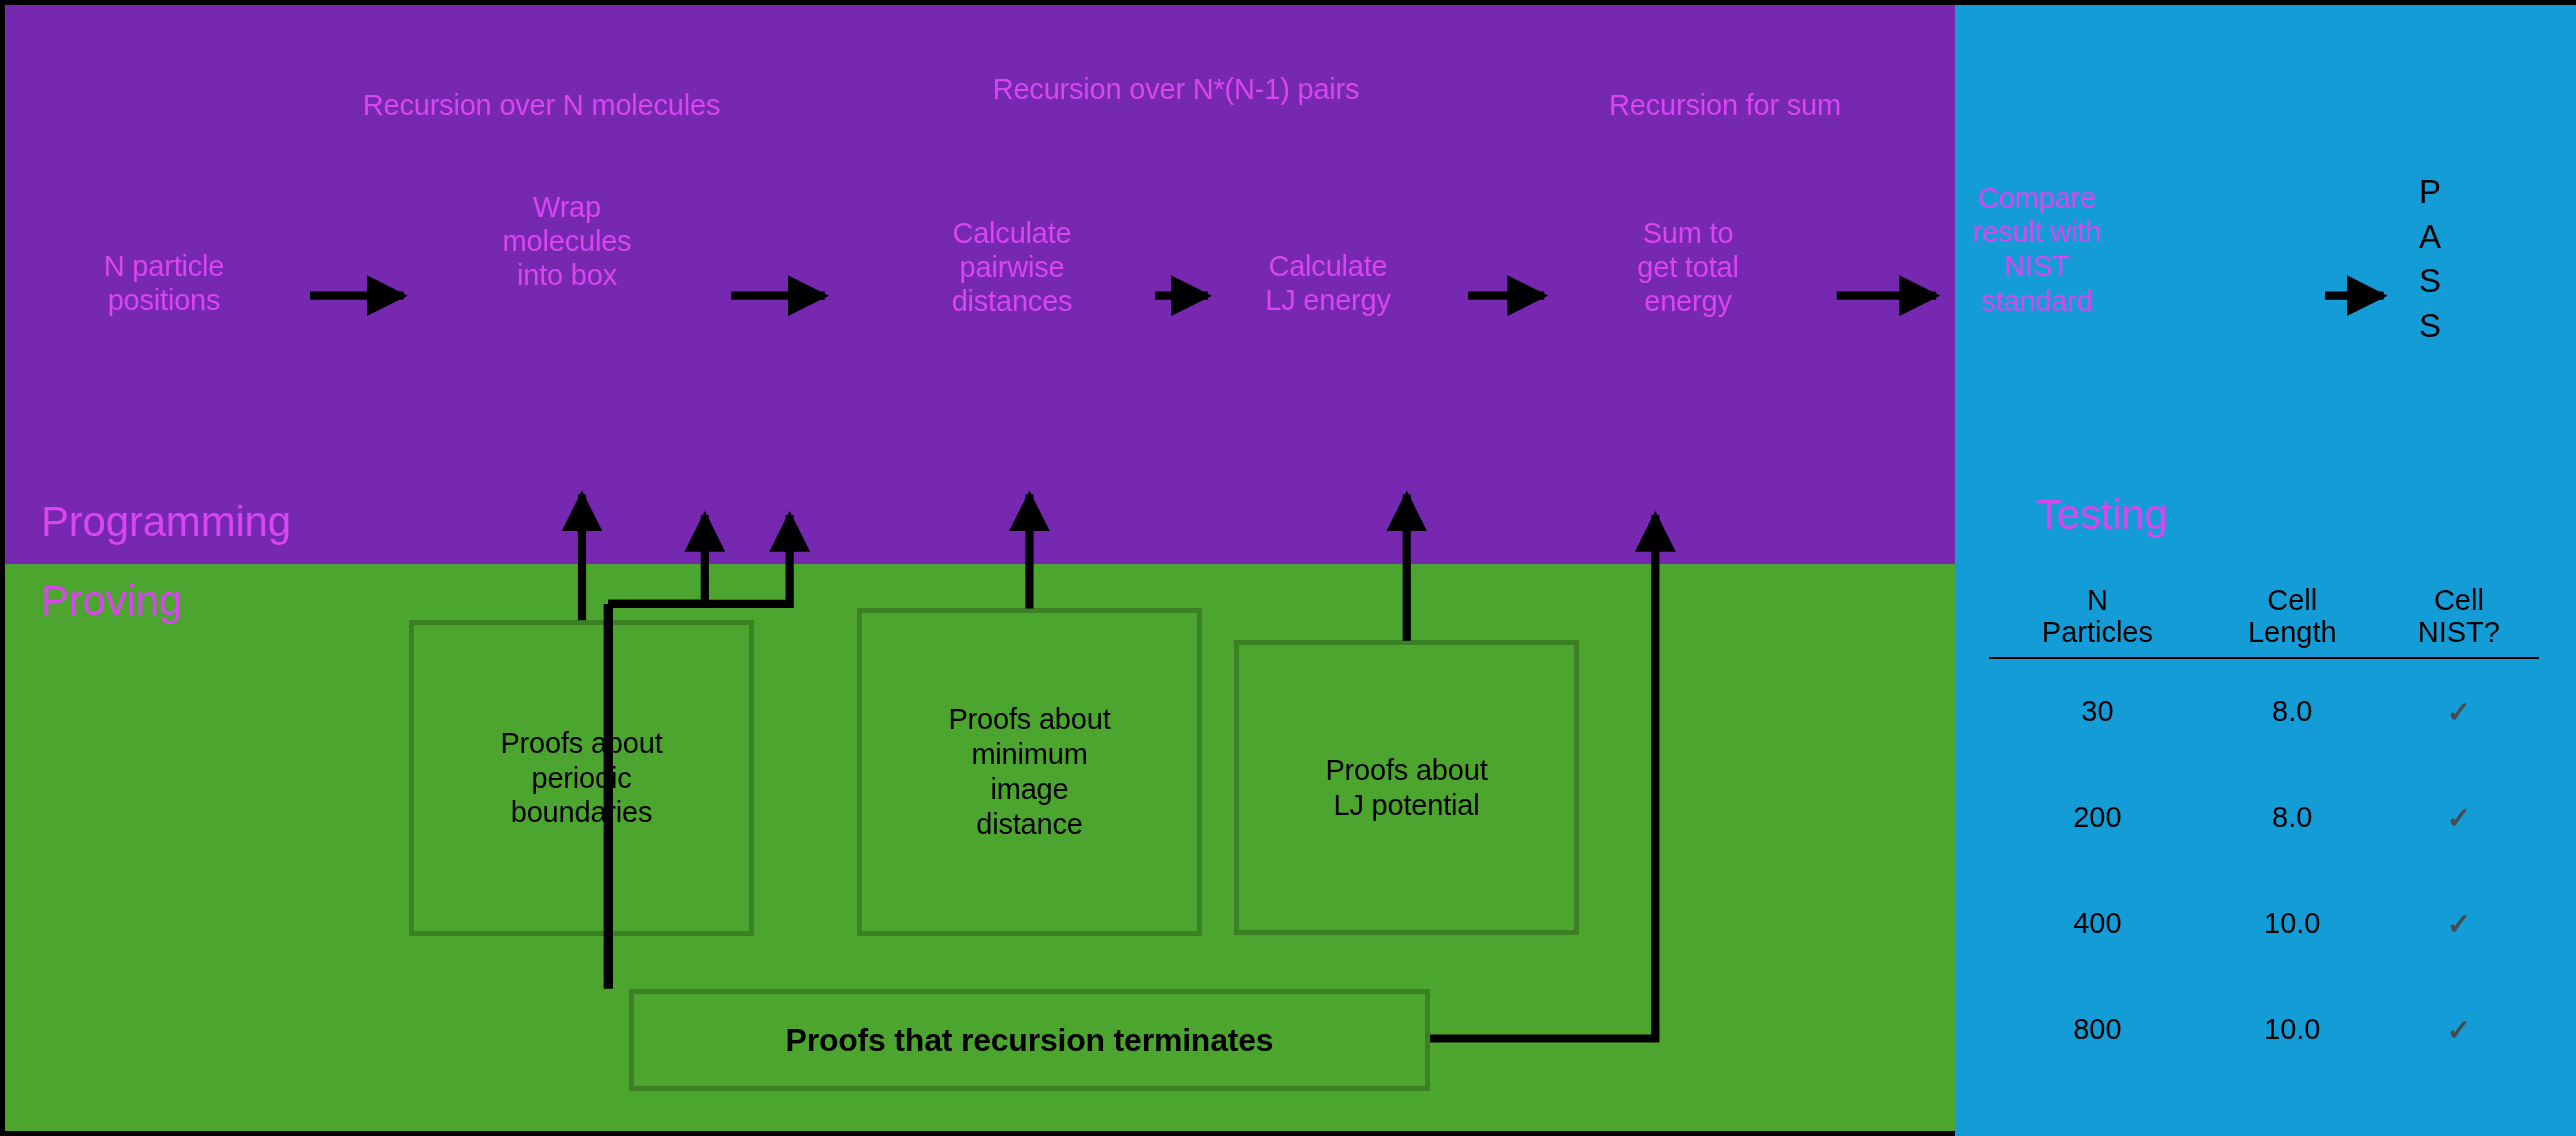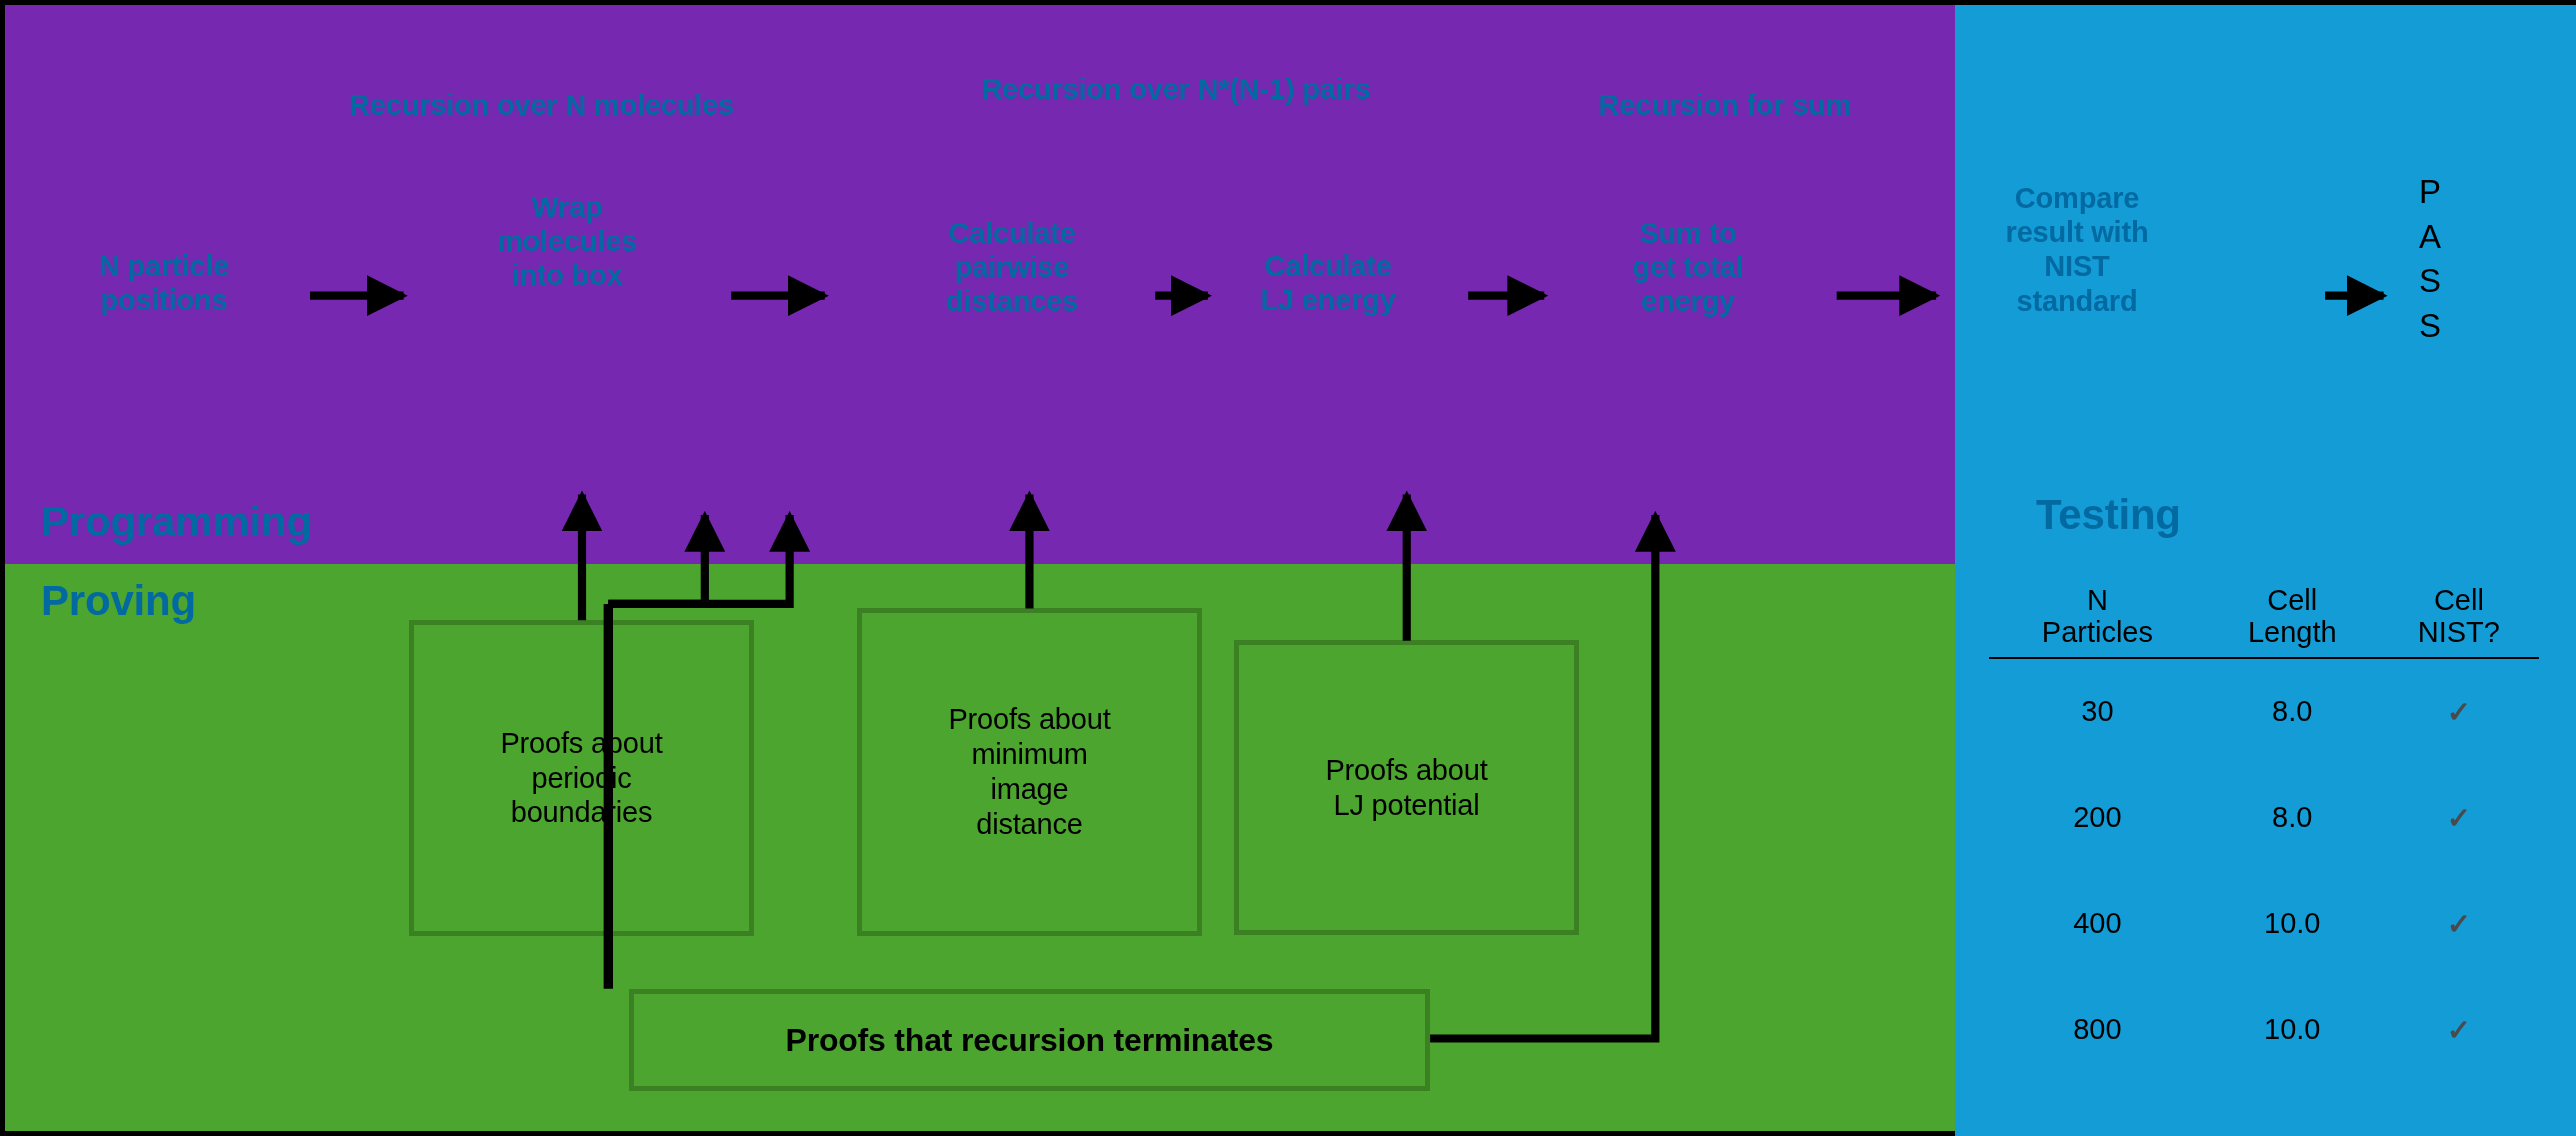--- a/index.html
+++ b/index.html
@@ -14,24 +14,24 @@
 
   
   .panel{position:absolute;}
   #panel-programming{left:4.7px;top:4.7px;width:1951px;height:560px;background:#7728B0;}
   #panel-proving{left:4.7px;top:564px;width:1951px;height:567px;background:#4CA52E;}
   #panel-testing{left:1955px;top:4.7px;width:621px;height:1132px;background:#149CD7;}
 
   
   .txt{
     position:absolute;
-    color:#0369a1;
+    color:#d946ef;
     text-align:center;
     line-height:1.18;
-    font-weight:700;
+    font-weight:400;
     white-space:pre-line;
     letter-spacing:-0.2px;
   }
 
   .col-head{font-size:29px;}
   .step{font-size:29px;}
   .section-label{font-size:42px;text-align:left;white-space:nowrap;}
 
   
   .proofbox{
@@ -90,21 +90,21 @@
 molecules
 into box</div>
   <div class="txt step" style="left:895px;top:216px;width:234px;">Calculate
 pairwise
 distances</div>
   <div class="txt step" style="left:1214px;top:249px;width:228px;">Calculate
 LJ energy</div>
   <div class="txt step" style="left:1565px;top:216px;width:246px;">Sum to
 get total
 energy</div>
-  <div class="txt step" style="left:1954px;top:181px;width:246px;">Compare
+  <div class="txt step" style="left:1914px;top:181px;width:246px;">Compare
 result with
 NIST
 standard</div>
 
   <div id="pass-word">
     <span>P</span>
     <span>A</span>
     <span>S</span>
     <span>S</span>
   </div>

